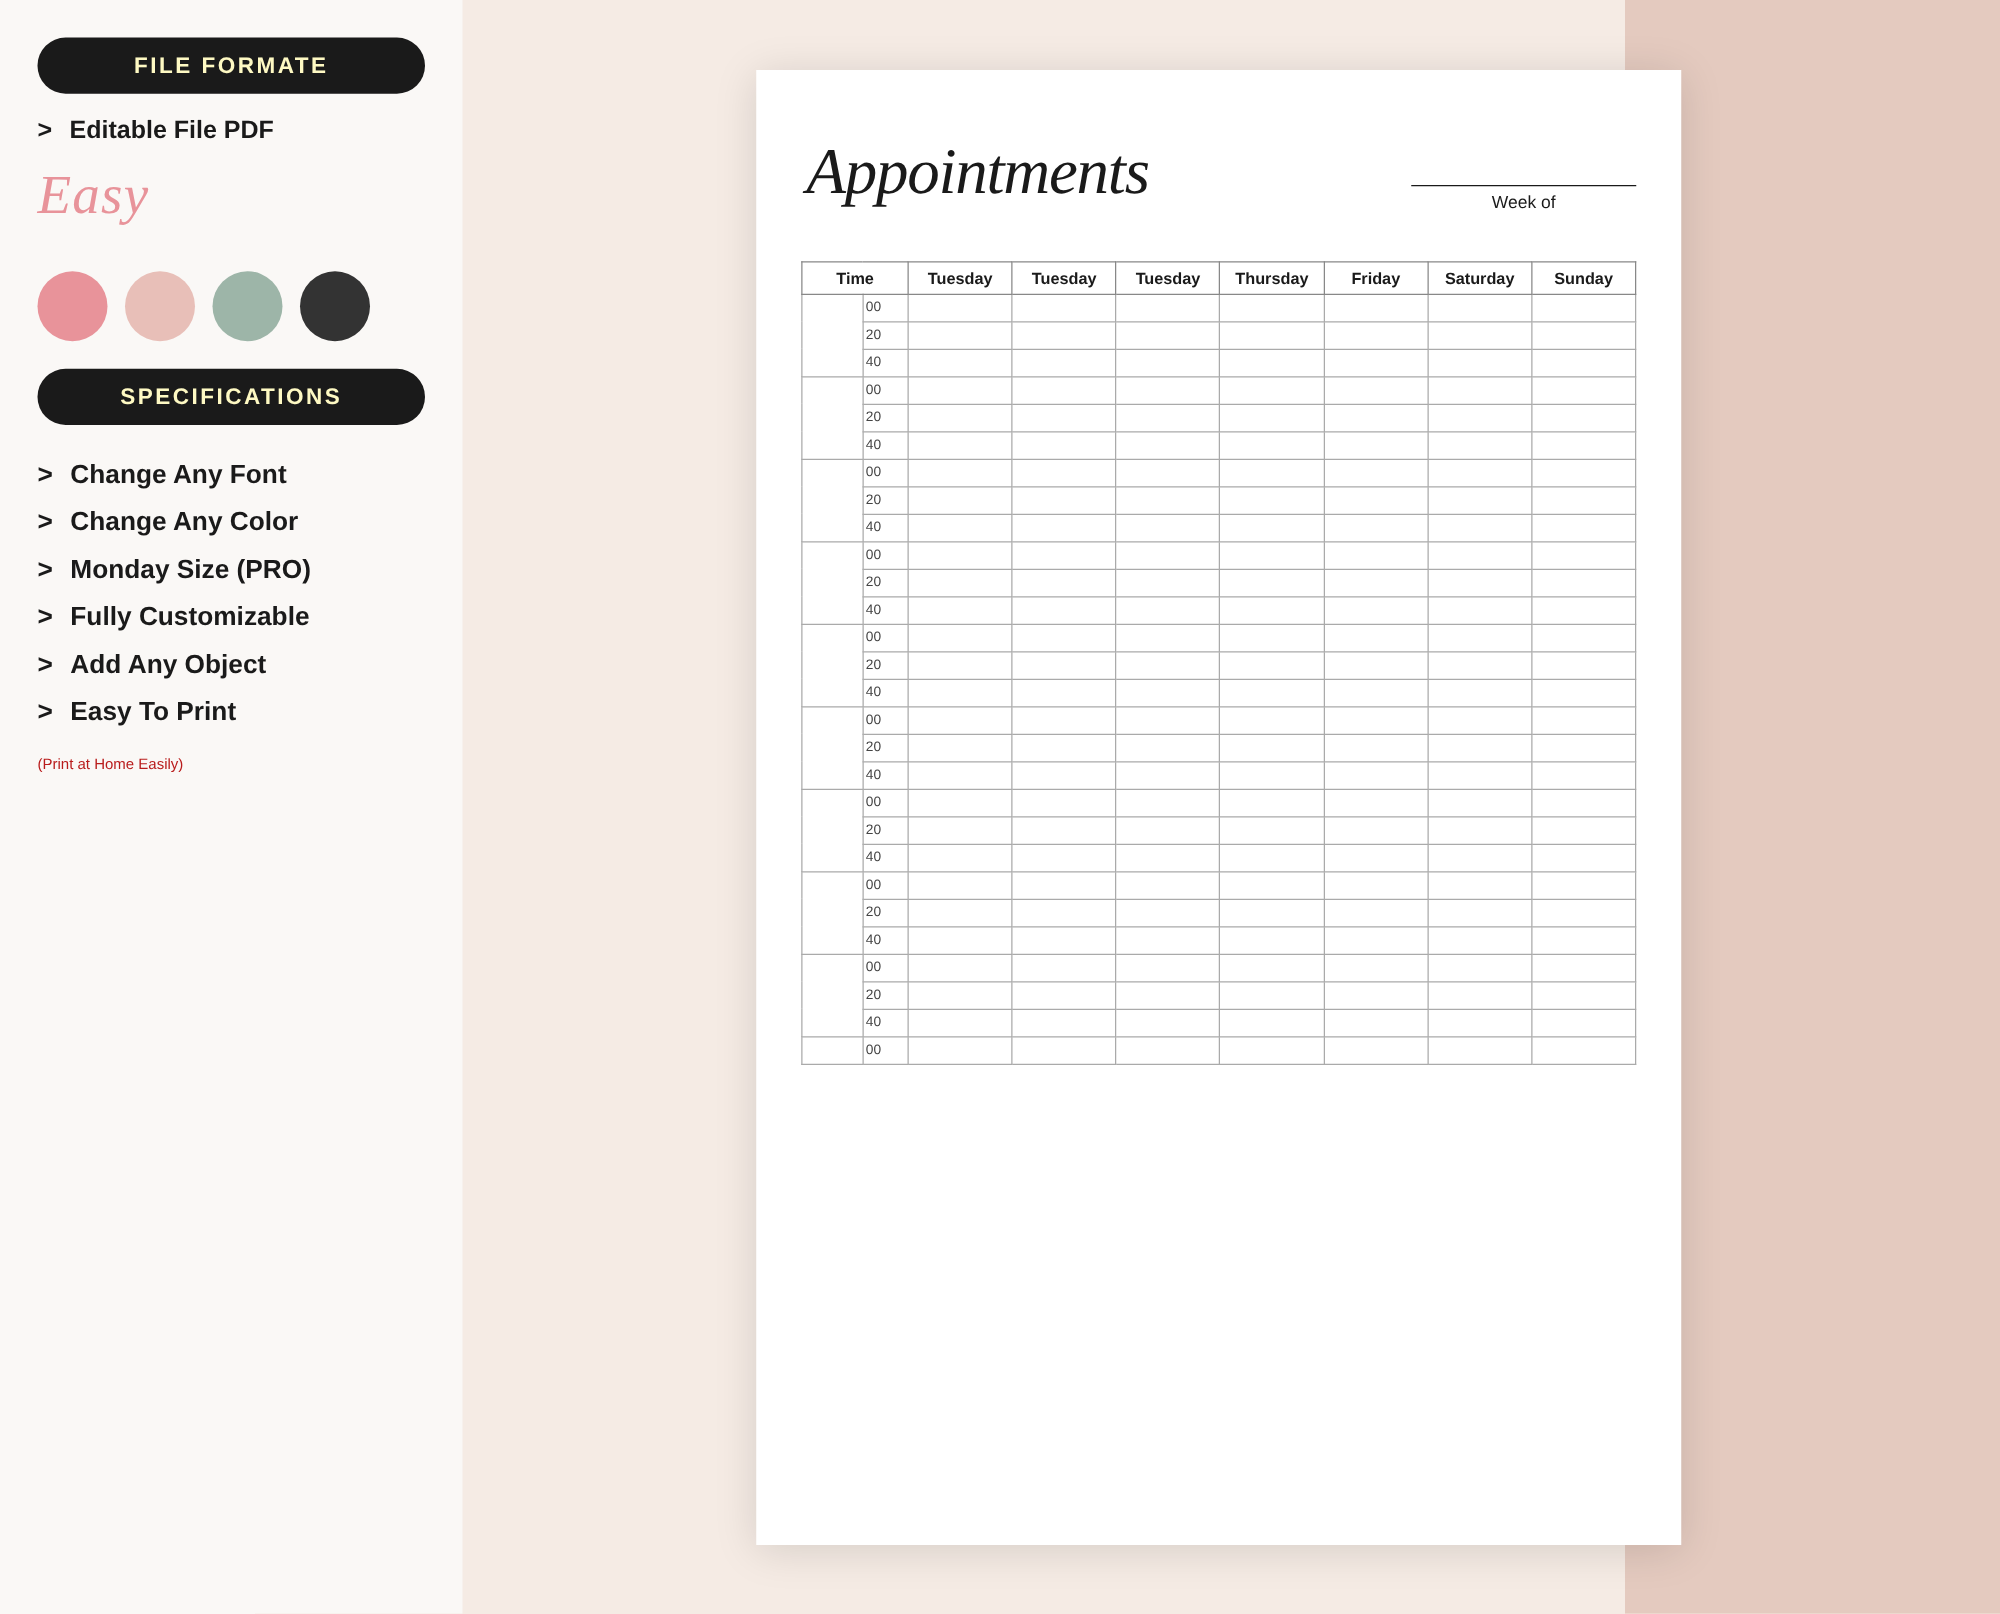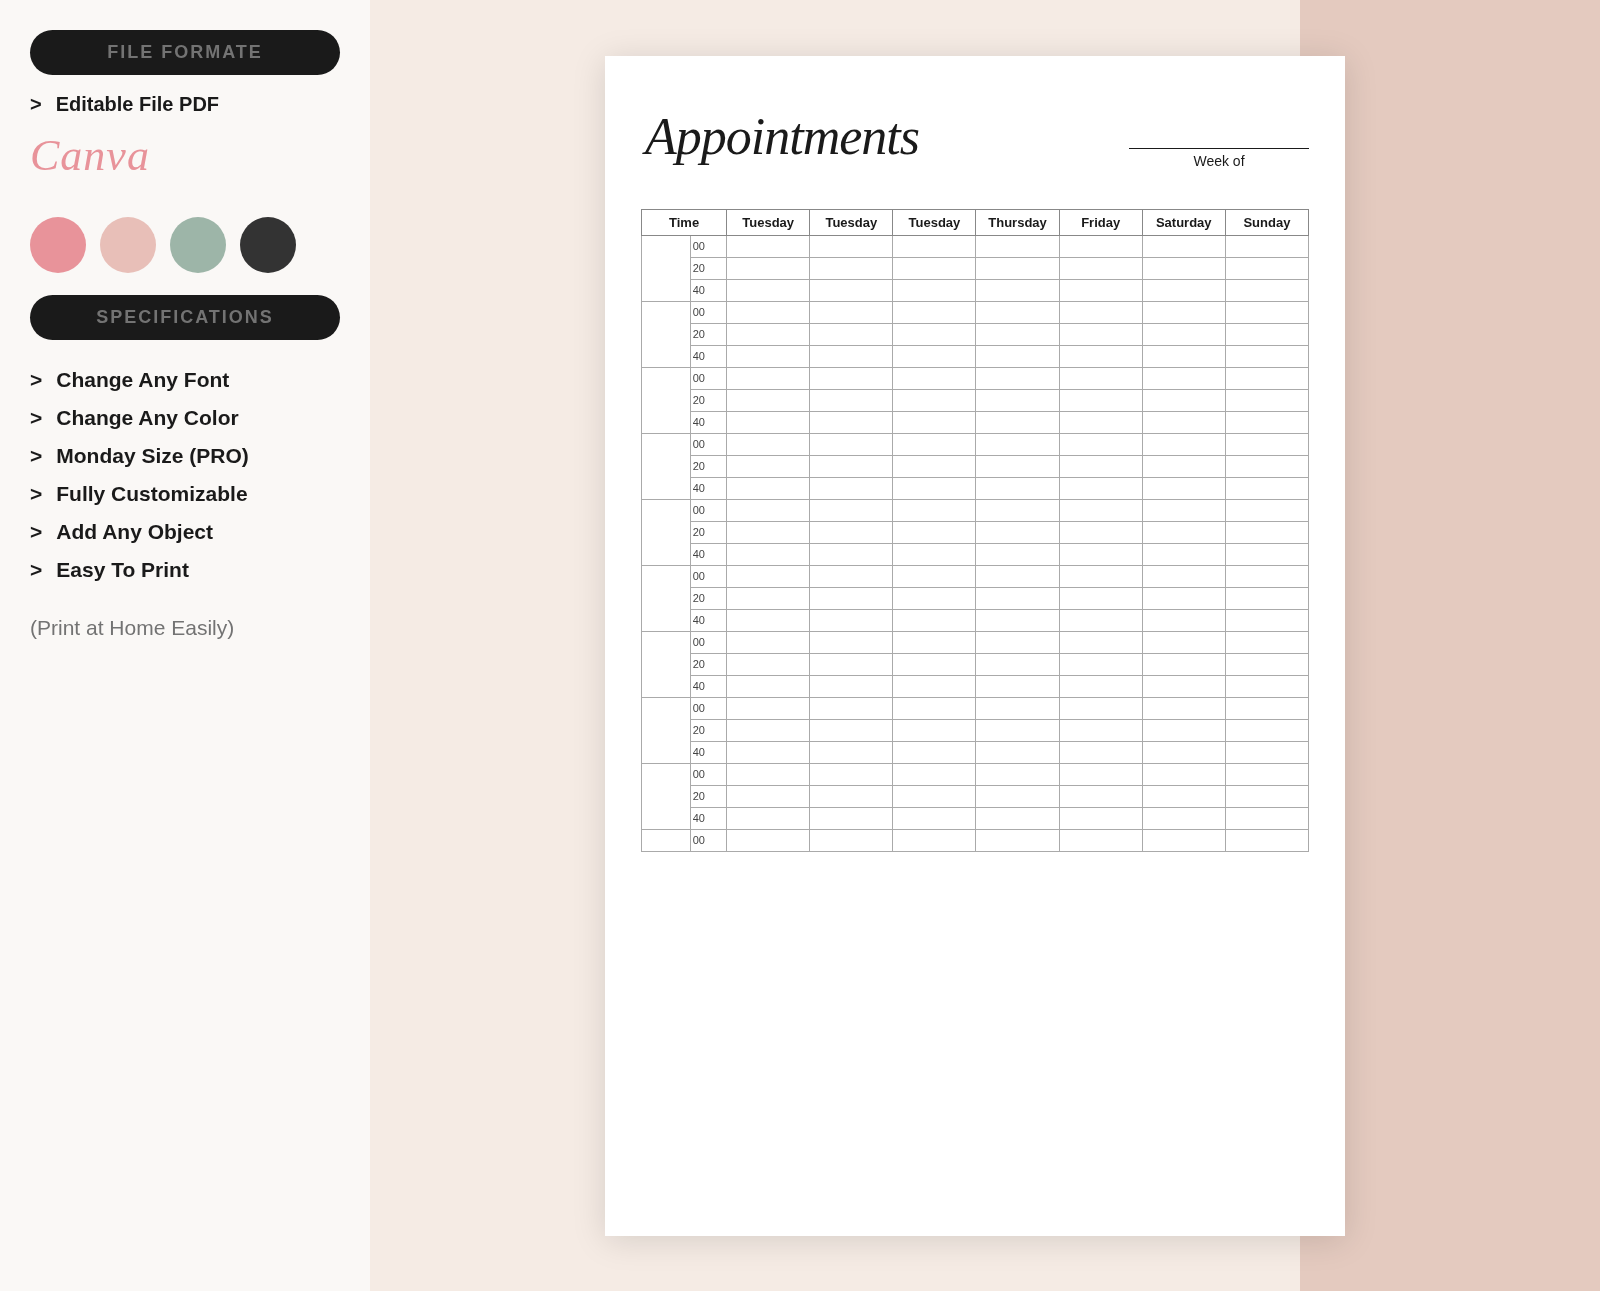--- a/index.html
+++ b/index.html
@@ -18,21 +18,21 @@
       min-width: 370px;
       background: #faf8f6;
       padding: 30px 30px;
       display: flex;
       flex-direction: column;
       gap: 0;
     }
 
     .section-badge {
       background: #1a1a1a;
-      color: #737373;
+      color: #fef9c3;
       text-align: center;
       border-radius: 30px;
       padding: 12px 20px;
       font-size: 18px;
       font-weight: 800;
       letter-spacing: 2px;
       margin-bottom: 18px;
     }
 
     .bullet-item {
@@ -75,23 +75,23 @@
       display: flex;
       flex-direction: column;
       gap: 0;
     }
     .specs-list .bullet-item {
       font-size: 21px;
       margin-bottom: 14px;
     }
 
     .print-note {
-      font-size: 21px;
-      color: #737373;
-      margin-top: 20px;
+      font-size: 12px;
+      color: #b91c1c;
+      margin-top: 8px;
     }
 
     
     .right-panel {
       flex: 1;
       display: flex;
       align-items: center;
       justify-content: center;
       padding: 40px 60px 40px 40px;
       position: relative;
@@ -200,21 +200,21 @@
   </style>
 </head>
 <body>
 
 <div class="left-panel">
   <div class="section-badge">FILE FORMATE</div>
   <div class="bullet-item">
     <span class="arrow">&gt;</span>
     <span>Editable File PDF</span>
   </div>
-  <div class="canva-text">Canva</div>
+  <div class="canva-text">Easy</div>
 
 
 
   <div class="color-circles">
     <div class="color-circle" style="background:#e8939a;"></div>
     <div class="color-circle" style="background:#e8bfb8;"></div>
     <div class="color-circle" style="background:#9db5a8;"></div>
     <div class="color-circle" style="background:#333333;"></div>
   </div>
 

